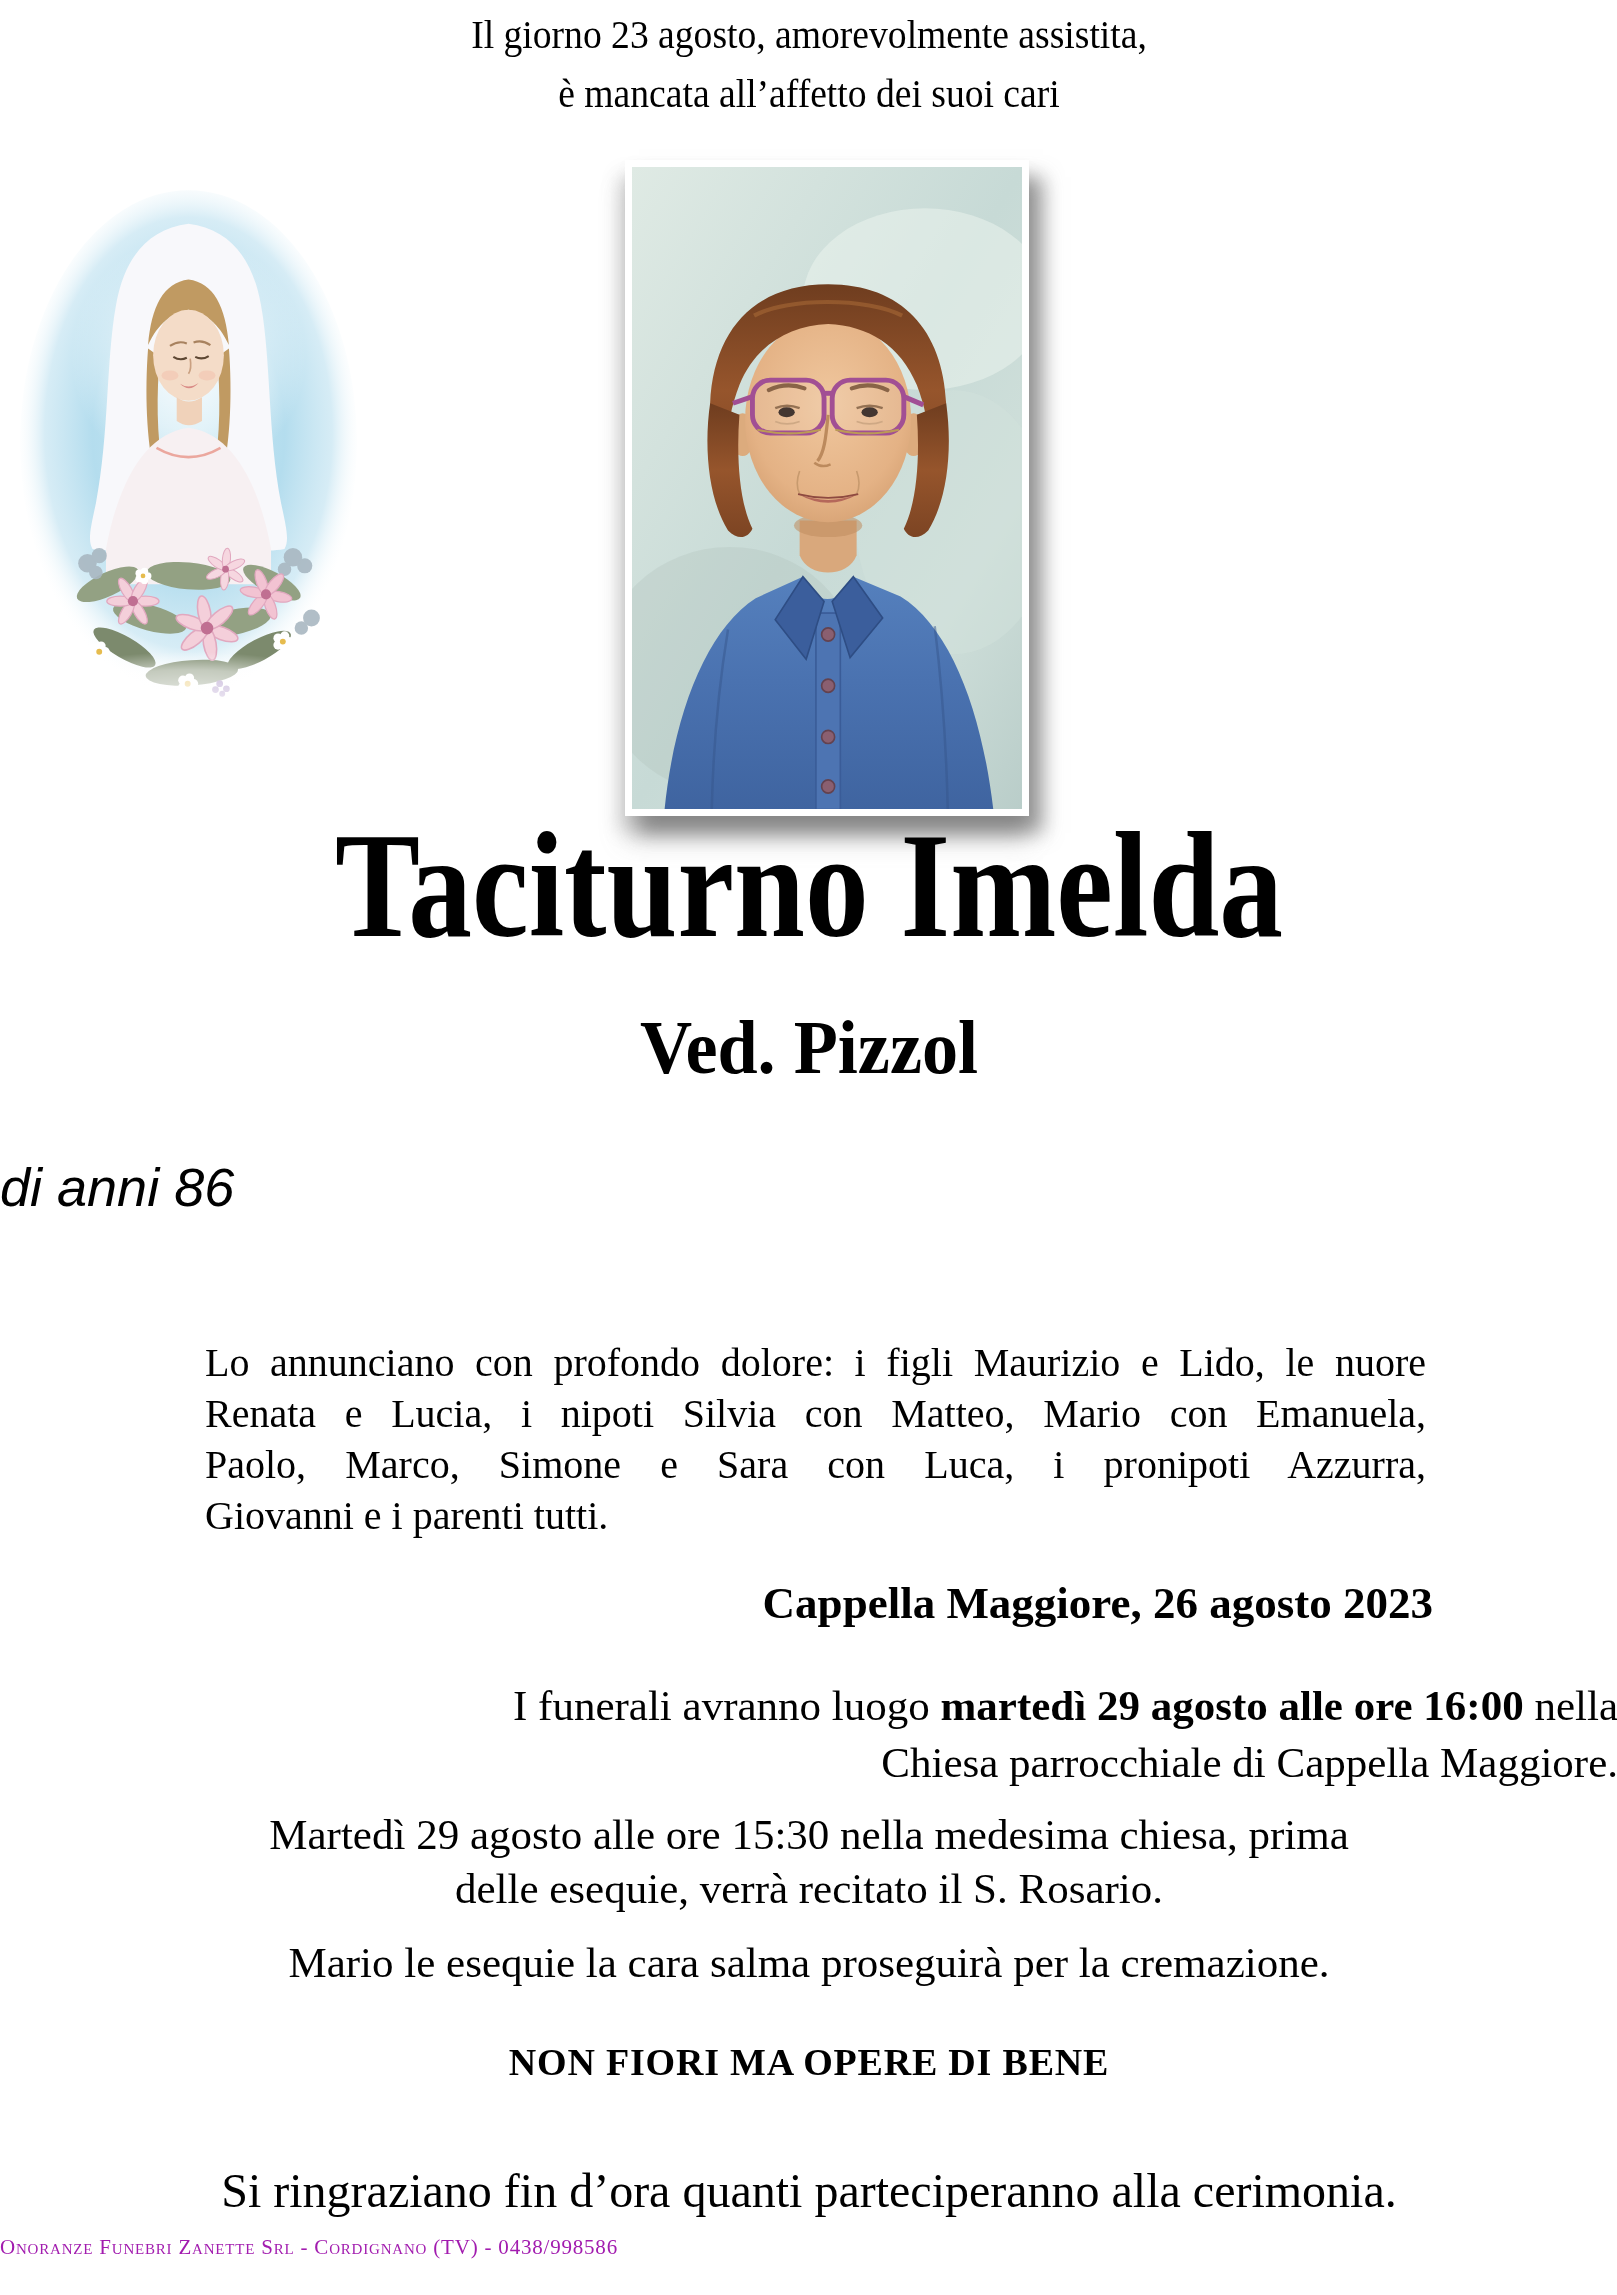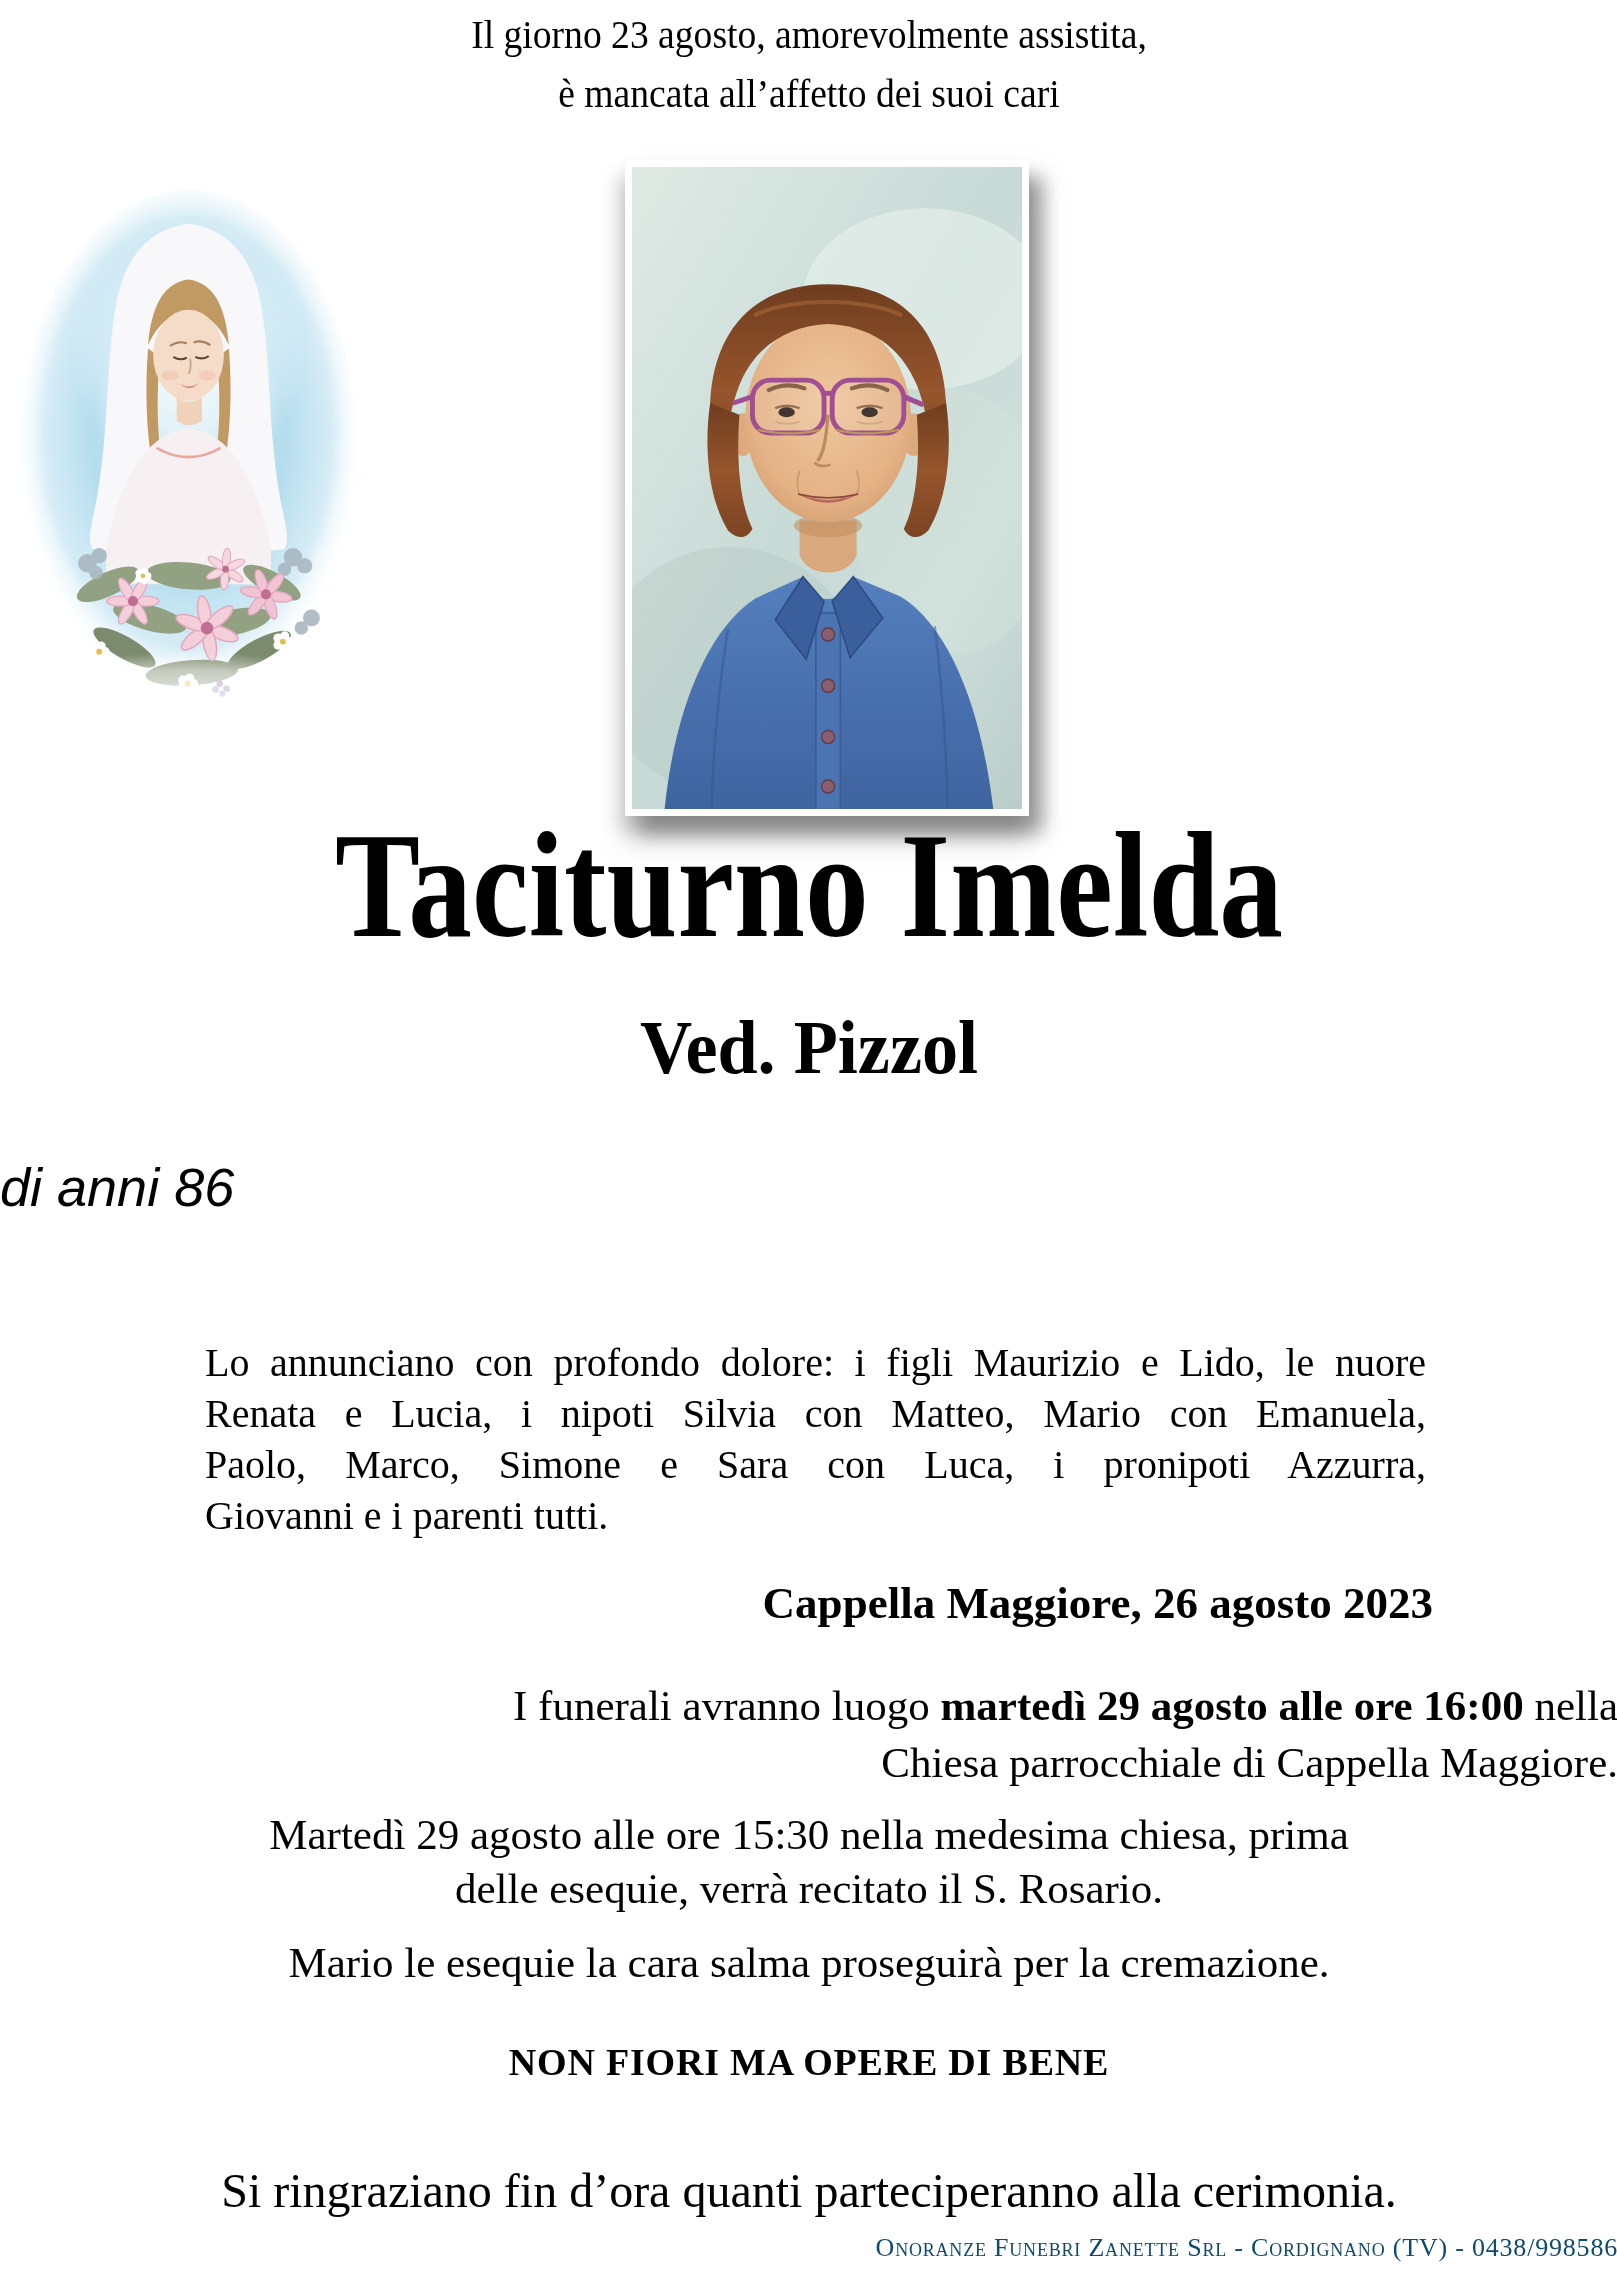--- a/index.html
+++ b/index.html
@@ -30,22 +30,22 @@
   .jline{text-align:justify;text-align-last:justify;}
   .jlast{text-align:left;}
 
   .dateline{top:1578px;left:205px;width:1228px;text-align:right;font-weight:bold;font-size:45px;line-height:51px;}
 
   .funeral{top:1677px;left:0;width:100%;text-align:right;font-size:43px;line-height:57px;}
   .rosary{top:1808px;left:0;width:100%;text-align:center;font-size:43px;line-height:54px;}
   .cremation{top:1937px;left:0;width:100%;text-align:center;font-size:43px;line-height:51px;}
   .nofiori{top:2039px;left:0;width:100%;text-align:center;font-weight:bold;font-size:38px;line-height:46px;letter-spacing:0.8px;}
   .thanks{top:2134px;left:0;width:100%;text-align:center;font-size:48px;line-height:51px;margin-top:31px;}
-  .footer{top:2233px;left:0;width:100%;text-align:right;font-variant:small-caps;
-          font-size:26px;line-height:29px;letter-spacing:0.8px;color:#0c4a6e;}
+  .footer{top:2233px;left:0;width:100%;text-align:left;font-variant:small-caps;
+          font-size:21px;line-height:29px;letter-spacing:0.8px;color:#a21caf;}
   b{font-weight:bold;}
 </style>
 </head>
 <body>
 
 <div class="page">
 
   <div class="abs header">
     <div>Il giorno 23 agosto, amorevolmente assistita,</div>
     <div>è mancata all’affetto dei suoi cari</div>

